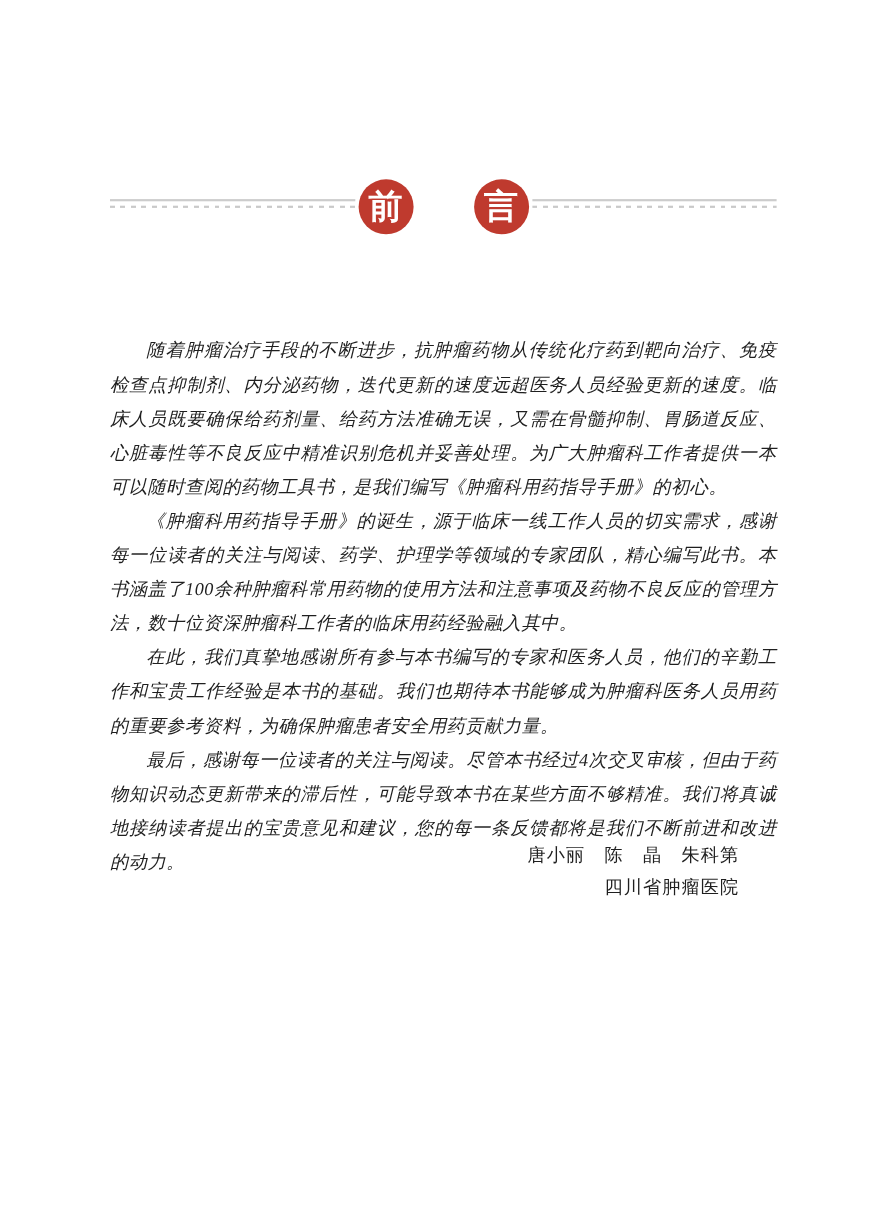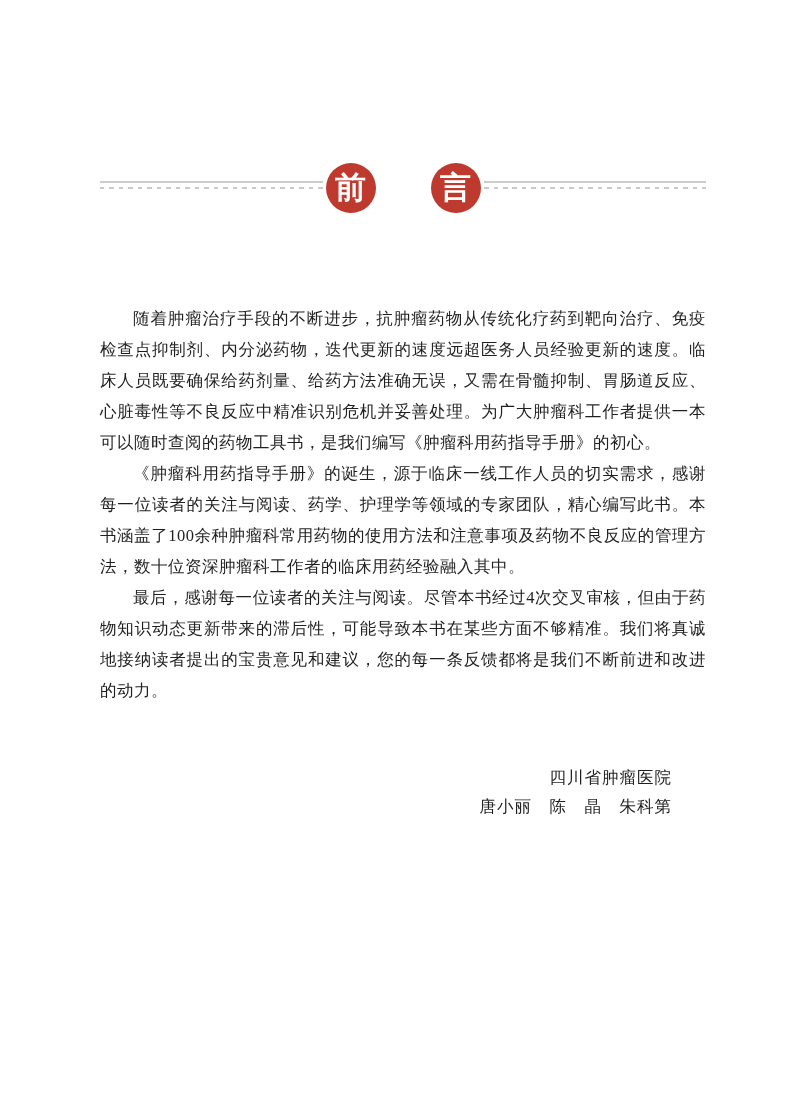--- a/index.html
+++ b/index.html
@@ -63,20 +63,21 @@
     width: 606px;
     font-size: 16.5px;
     line-height: 31px;
     color: #1f1f1f;
     text-align: justify;
     letter-spacing: 0.5px;
   }
   .preface-body p {
     margin: 0;
     text-indent: 2em;
+    font-style: italic;
   }
 
   
   .signature {
     position: absolute;
     top: 764px;
     right: 128px;
     text-align: right;
     font-size: 16.5px;
     line-height: 28.5px;
@@ -99,21 +100,22 @@
     <div class="title-badge">言</div>
     <div class="rule-group rule-right">
       <div class="rule-solid"></div>
       <div class="rule-dashed"></div>
     </div>
   </div>
 
   <div class="preface-body">
     <p>随着肿瘤治疗手段的不断进步，抗肿瘤药物从传统化疗药到靶向治疗、免疫检查点抑制剂、内分泌药物，迭代更新的速度远超医务人员经验更新的速度。临床人员既要确保给药剂量、给药方法准确无误，又需在骨髓抑制、胃肠道反应、心脏毒性等不良反应中精准识别危机并妥善处理。为广大肿瘤科工作者提供一本可以随时查阅的药物工具书，是我们编写《肿瘤科用药指导手册》的初心。</p>
     <p>《肿瘤科用药指导手册》的诞生，源于临床一线工作人员的切实需求，感谢每一位读者的关注与阅读、药学、护理学等领域的专家团队，精心编写此书。本书涵盖了100余种肿瘤科常用药物的使用方法和注意事项及药物不良反应的管理方法，数十位资深肿瘤科工作者的临床用药经验融入其中。</p>
+    <p>在此，我们真挚地感谢所有参与本书编写的专家和医务人员，他们的辛勤工作和宝贵工作经验是本书的基础。我们也期待本书能够成为肿瘤科医务人员用药的重要参考资料，为确保肿瘤患者安全用药贡献力量。</p>
     <p>最后，感谢每一位读者的关注与阅读。尽管本书经过4次交叉审核，但由于药物知识动态更新带来的滞后性，可能导致本书在某些方面不够精准。我们将真诚地接纳读者提出的宝贵意见和建议，您的每一条反馈都将是我们不断前进和改进的动力。</p>
   </div>
 
   <div class="signature">
+    <div>唐小丽　陈　晶　朱科第</div>
     <div>四川省肿瘤医院</div>
-    <div>唐小丽　陈　晶　朱科第</div>
   </div>
 
 </div>
 
 </body></html>

